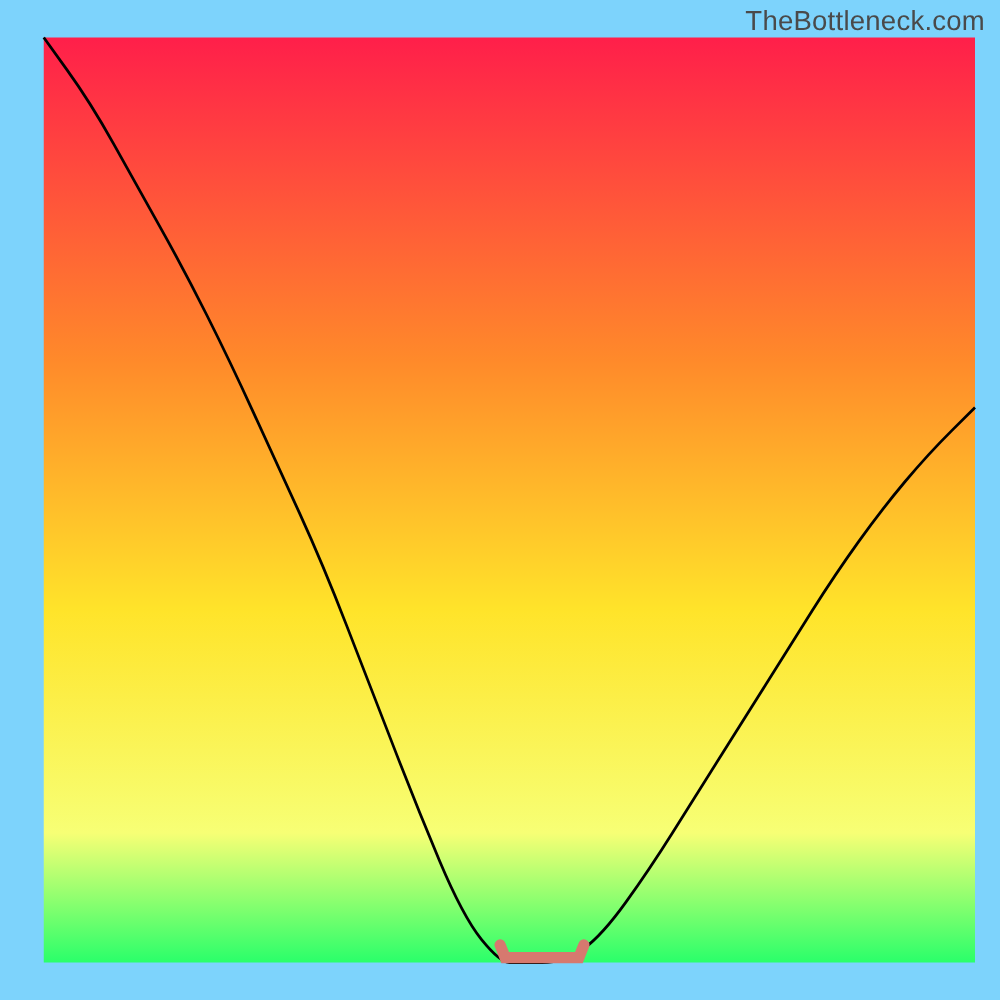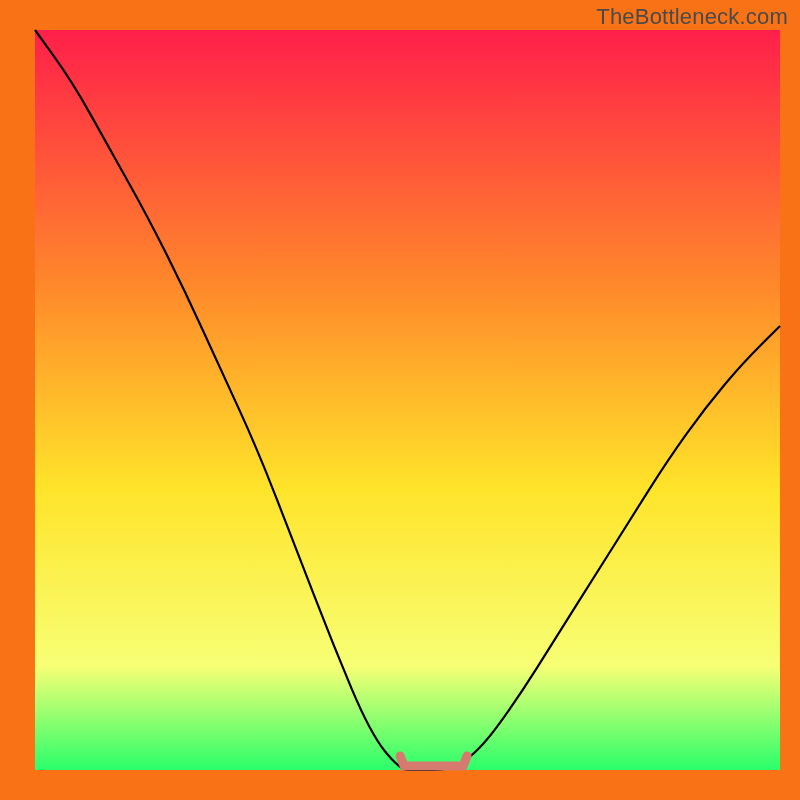--- a/index.html
+++ b/index.html
@@ -8,21 +8,21 @@
     width: 800px;
     height: 800px;
     background: #000;
     overflow: hidden;
     font-family: Arial, Helvetica, sans-serif;
   }
   .frame {
     position: relative;
     width: 800px;
     height: 800px;
-    background: #f97316;
+    background: #7dd3fc;
   }
   .watermark {
     position: absolute;
     top: 4px;
     right: 12px;
     color: #4a4a4a;
     font-size: 22px;
     font-weight: 500;
     letter-spacing: 0.2px;
     z-index: 10;

